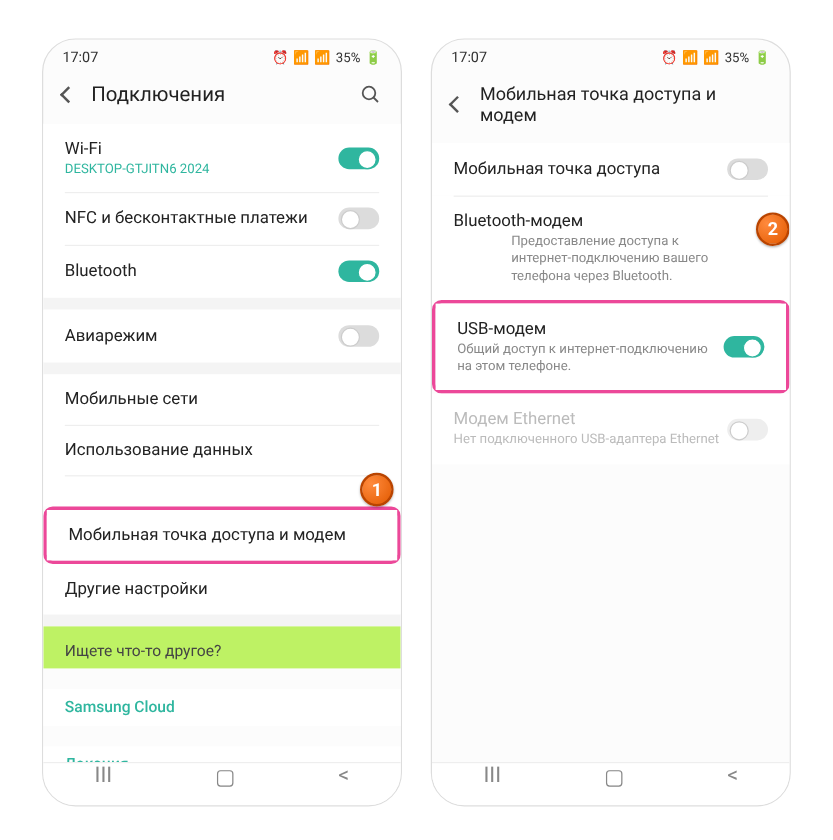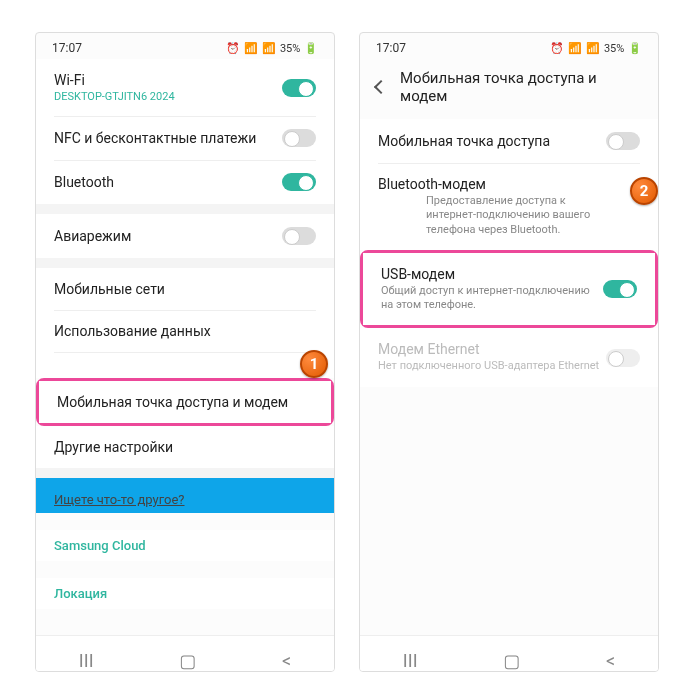--- a/index.html
+++ b/index.html
@@ -1,57 +1,65 @@
 <!DOCTYPE html>
 <html><head>
 <meta charset="utf-8">
 <style>
 * { margin:0; padding:0; box-sizing:border-box; font-family:-apple-system,BlinkMacSystemFont,"Segoe UI",Roboto,Arial,sans-serif; }
 body { background:#fff; padding:32px 24px; display:flex; gap:24px; justify-content:center; }
-.phone { width:300px; height:640px; border:1px solid #ddd; border-radius:4px; background:#fcfcfc; position:relative; overflow:hidden; display:flex; flex-direction:column; }
+.phone { width:300px; height:640px; border:1px solid #ddd; border-radius:28px; background:#fcfcfc; position:relative; overflow:hidden; display:flex; flex-direction:column; }
 .status-bar { display:flex; justify-content:space-between; align-items:center; padding:8px 16px 4px; font-size:12px; color:#333; }
 .status-right { display:flex; align-items:center; gap:4px; font-size:11px; }
 .header { display:flex; align-items:center; padding:10px 16px 14px; gap:14px; }
 .back { width:10px; height:10px; border-left:2px solid #555; border-bottom:2px solid #555; transform:rotate(45deg); }
 .title { font-size:17px; color:#222; flex:1; }
 .search { width:18px; height:18px; }
 .content { flex:1; overflow:hidden; background:#fcfcfc; }
 .row { display:flex; align-items:center; padding:13px 18px; background:#fff; position:relative; }
 .row + .row::before { content:""; position:absolute; top:0; left:18px; right:18px; height:1px; background:#eee; }
 .row-text { flex:1; }
 .row-label { font-size:14px; color:#222; }
 .row-sub { font-size:11px; color:#2fb69f; margin-top:2px; }
 .row-desc { font-size:11px; color:#888; margin-top:2px; line-height:1.3; }
 .toggle { width:34px; height:18px; border-radius:10px; background:#dcdcdc; position:relative; flex-shrink:0; }
 .toggle::after { content:""; position:absolute; width:14px; height:14px; background:#fff; border-radius:50%; top:2px; left:2px; border:1px solid #ccc; }
 .toggle.on { background:#2fb69f; }
 .toggle.on::after { left:auto; right:2px; border-color:#2fb69f; }
 .gap { height:10px; background:#f4f4f4; }
-.section-label { font-size:13px; color:#444; padding:14px 18px 6px; background:#0ea5e9;text-decoration:underline; }
+.section-label { font-size:13px; color:#444; padding:14px 18px 6px; background:#bef264; }
 .link { font-size:13px; color:#2fb69f; padding:8px 18px; background:#fff; font-weight:500;margin-top:17px; }
-.navbar { height:36px; display:flex; justify-content:space-around; align-items:flex-end; border-top:1px solid #eee; background:#fff; }
+.navbar { height:36px; display:flex; justify-content:space-around; align-items:flex-start; border-top:1px solid #eee; background:#fff; }
 .navbtn { color:#888; font-size:18px; }
 .highlight { border:3px solid #ec4899; border-radius:8px; position:relative; }
 .badge { position:absolute; width:28px; height:28px; border-radius:50%; background:radial-gradient(circle at 30% 30%,#ff8a3d,#e25a00); color:#fff; font-weight:bold; font-size:15px; display:flex; align-items:center; justify-content:center; border:2px solid #b94400; box-shadow:0 1px 2px rgba(0,0,0,.3); z-index:5; }
 .disabled .row-label,.disabled .row-desc { color:#bbb; }
 .disabled .toggle { background:#eee; }
 </style>
 </head>
 <body>
 
 <div class="phone">
   <div class="status-bar">
     <span>17:07</span>
     <span class="status-right">
       <span>⏰</span>
       <span>📶</span>
       <span>📶</span>
       <span>35%</span>
       <span>🔋</span>
     </span>
+  </div>
+  <div class="header">
+    <div class="back"></div>
+    <div class="title">Подключения</div>
+    <svg class="search" viewBox="0 0 24 24" fill="none" stroke="#555" stroke-width="2">
+        <circle cx="10" cy="10" r="7"></circle>
+        <line x1="20" y1="20" x2="15" y2="15"></line>
+      </svg>
   </div>
   <div class="content">
     <div class="row">
       <div class="row-text">
         <div class="row-label">Wi-Fi</div>
         <div class="row-sub">DESKTOP-GTJITN6 2024</div>
       </div>
       <div class="toggle on"></div>
     </div>
     <div class="row">

